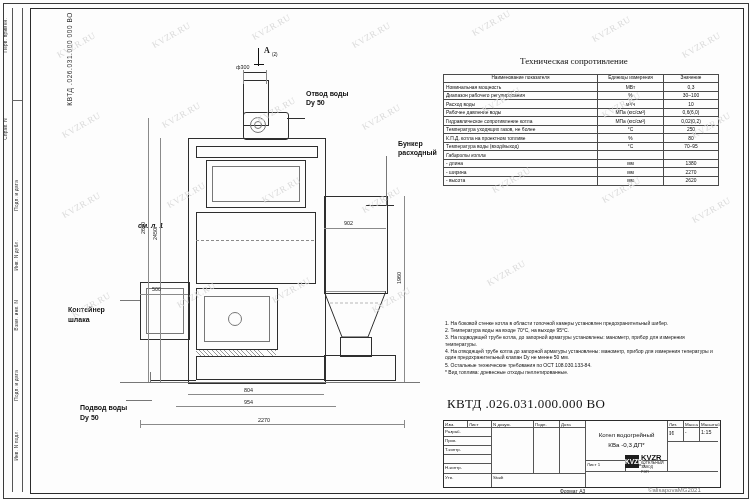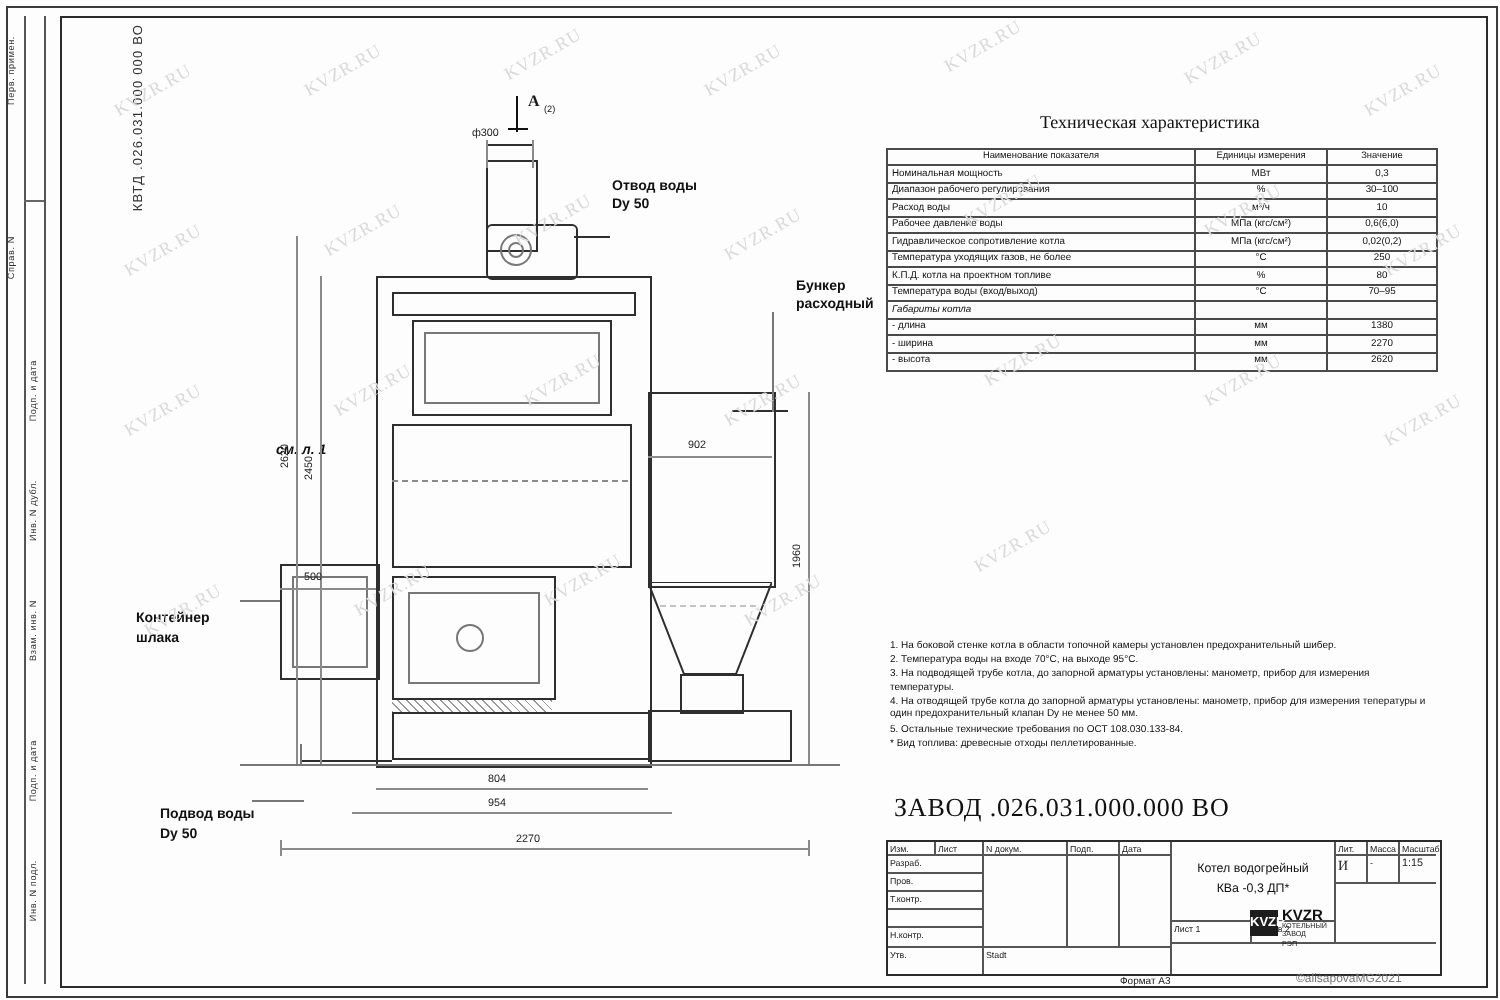--- a/index.html
+++ b/index.html
@@ -151,21 +151,21 @@
   <div class="thin" style="left:188px;top:394px;width:136px;height:1px;"></div>
   <div class="dim" style="left:244px;top:387px;">804</div>
   <div class="thin" style="left:176px;top:406px;width:160px;height:1px;"></div>
   <div class="dim" style="left:244px;top:399px;">954</div>
   <div class="thin" style="left:140px;top:424px;width:264px;height:1px;"></div>
   <div class="dim" style="left:258px;top:417px;">2270</div>
 
   <div class="thin" style="left:140px;top:420px;width:1px;height:8px;"></div>
   <div class="thin" style="left:404px;top:420px;width:1px;height:8px;"></div>
 
-  <div class="spec-title">Техническая характеристика</div>
+  <div class="spec-title">Техническая сопротивление</div>
   <table id="spec">
     <thead>
       <tr>
         <th class="hd" style="width:56%">Наименование показателя</th>
         <th class="hd" style="width:24%">Единицы измерения</th>
         <th class="hd" style="width:20%">Значение</th>
       </tr>
     </thead>
     <tbody id="spec-body">
         <tr>
@@ -233,21 +233,21 @@
 
   <div id="notes">
       <div>1. На боковой стенке котла в области топочной камеры установлен предохранительный шибер.</div>
       <div>2. Температура воды на входе 70°С, на выходе 95°С.</div>
       <div>3. На подводящей трубе котла, до запорной арматуры установлены: манометр, прибор для измерения температуры.</div>
       <div>4. На отводящей трубе котла до запорной арматуры установлены: манометр, прибор для измерения тепературы и один предохранительный клапан Dy не менее 50 мм.</div>
       <div>5. Остальные технические требования по ОСТ 108.030.133-84.</div>
       <div>* Вид топлива: древесные отходы пеллетированные.</div>
     </div>
 
-  <div class="bigcode">ЗАВОД .026.031.000.000  ВО</div>
+  <div class="bigcode">КВТД .026.031.000.000  ВО</div>
 
   <div id="tb">
 
     <div class="cell" style="left:0;top:0;width:24px;height:7px;">Изм.</div>
     <div class="cell" style="left:24px;top:0;width:24px;height:7px;">Лист</div>
     <div class="cell" style="left:48px;top:0;width:42px;height:7px;">N докум.</div>
     <div class="cell" style="left:90px;top:0;width:26px;height:7px;">Подп.</div>
     <div class="cell" style="left:116px;top:0;width:26px;height:7px;">Дата</div>
 
     <div class="cell" style="left:0;top:7px;width:48px;height:9px;">Разраб.</div>

